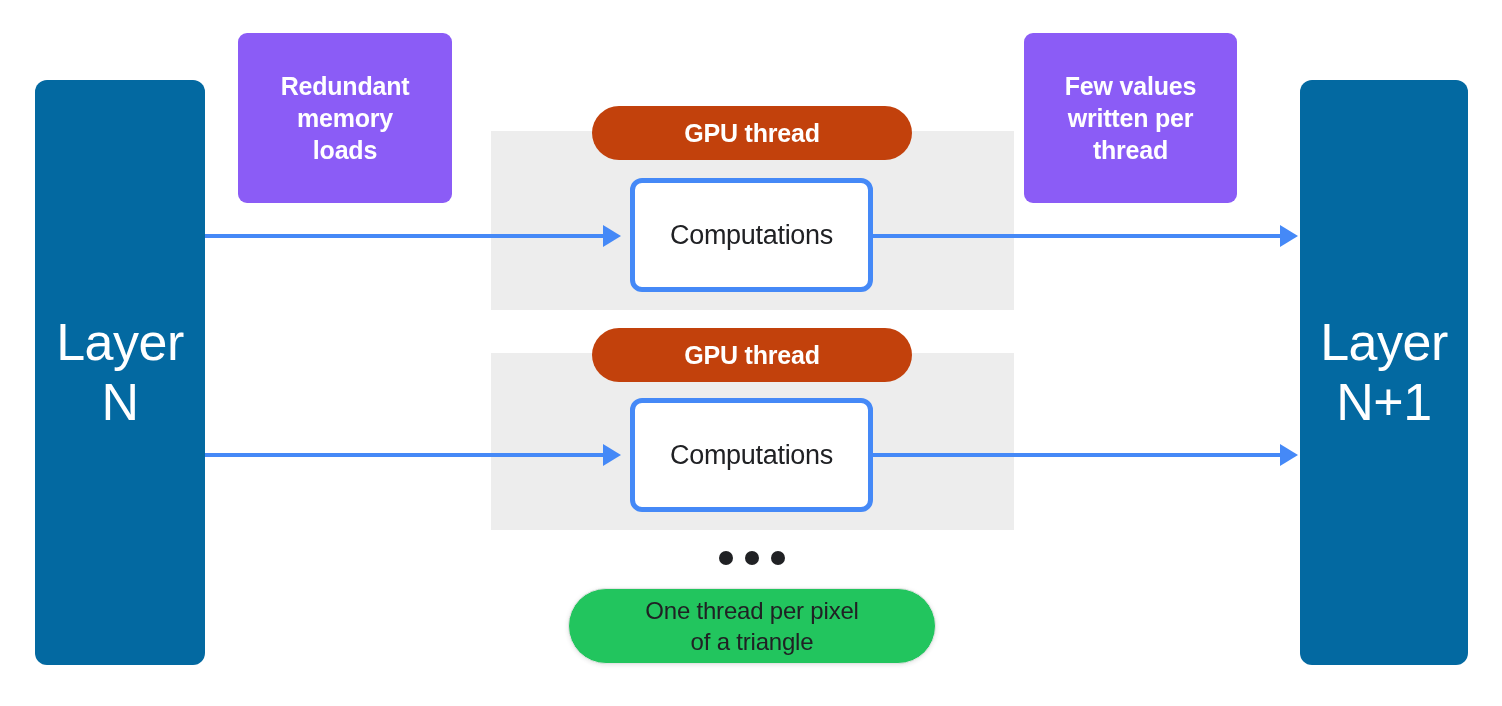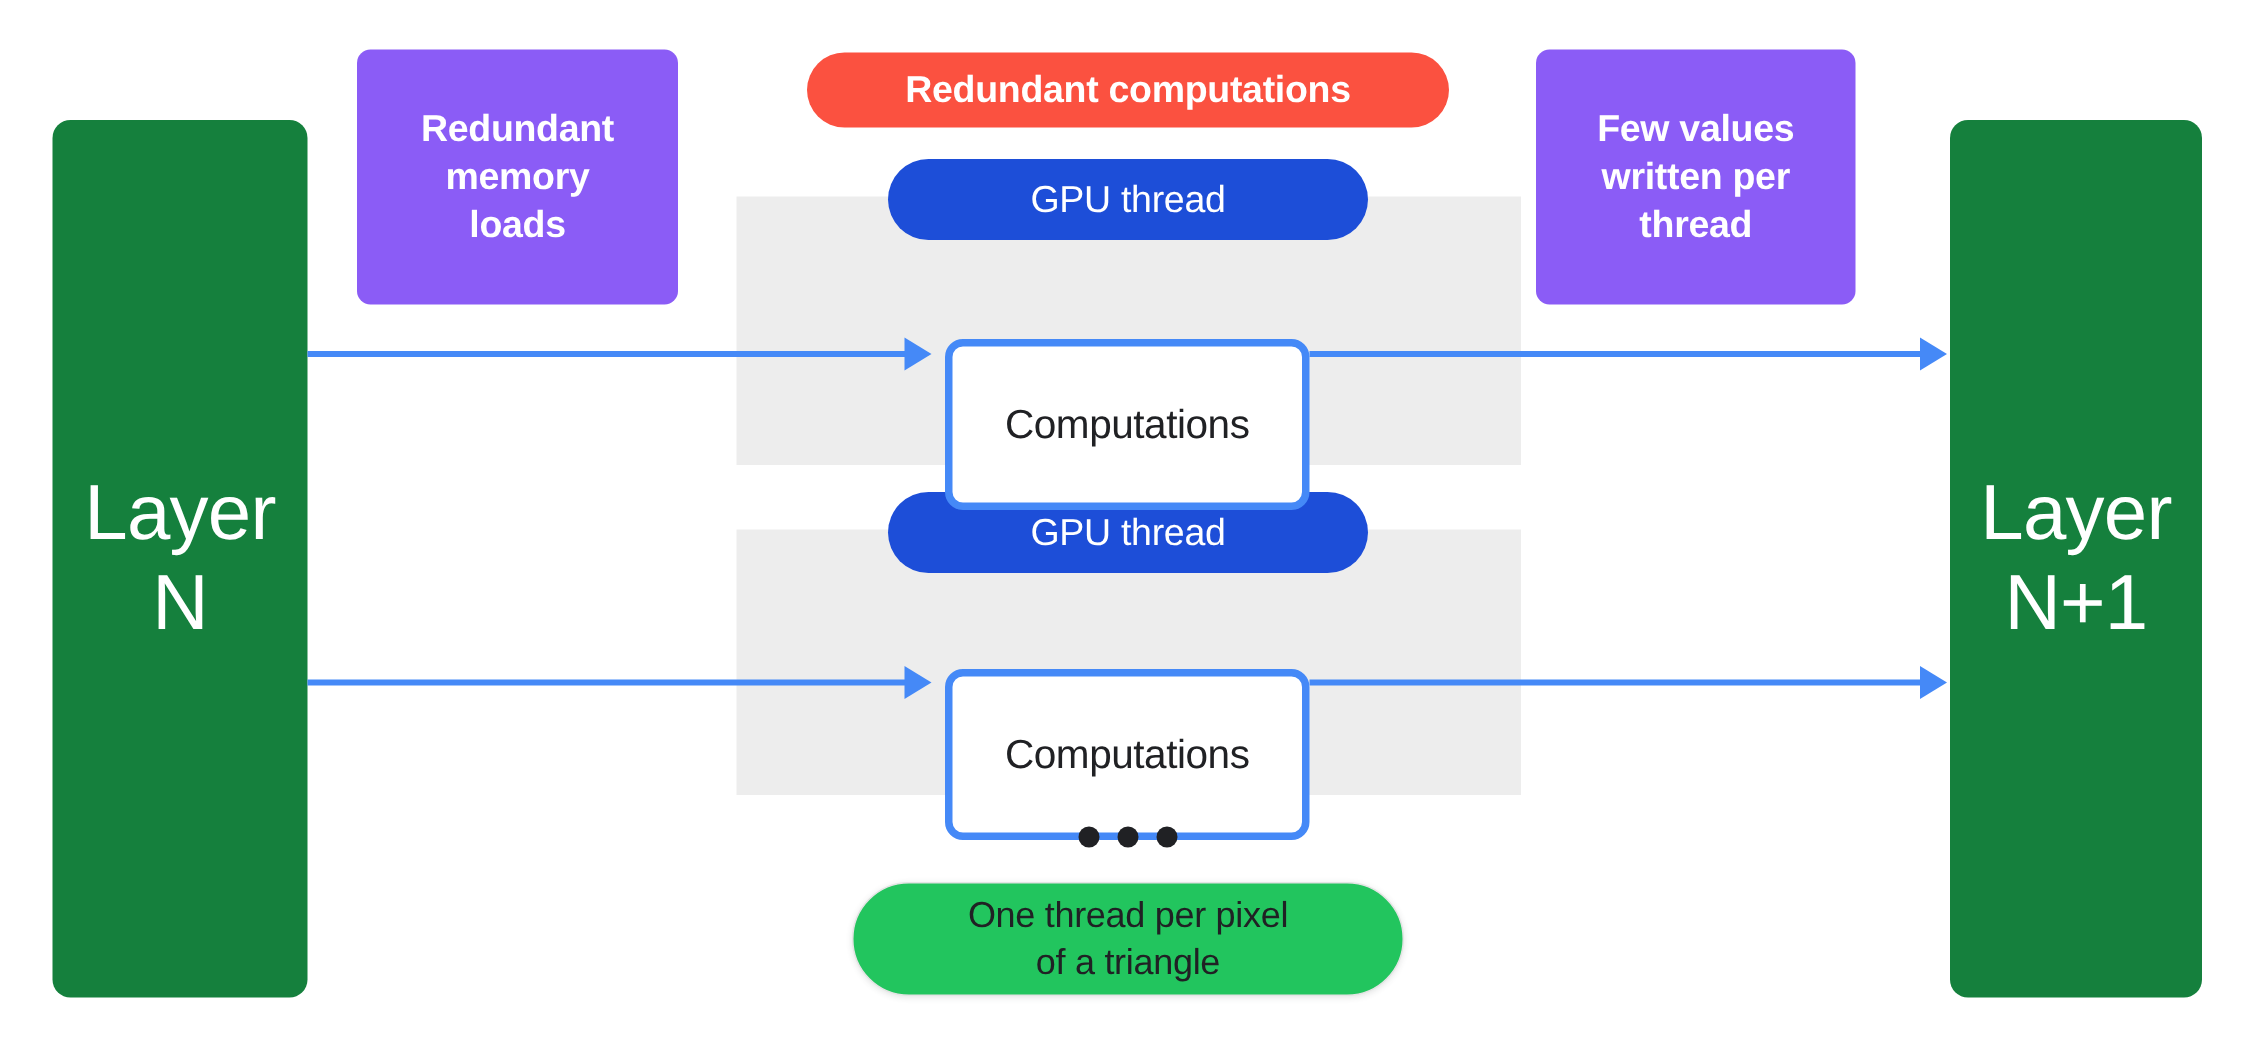--- a/index.html
+++ b/index.html
@@ -16,21 +16,21 @@
     position: relative;
     width: 1502px;
     height: 706px;
     background: #ffffff;
     overflow: hidden;
   }
 
   
   .layer-block {
     position: absolute;
-    background: #15803d;
+    background: #0369a1;
     border-radius: 12px;
     display: flex;
     align-items: center;
     justify-content: center;
     text-align: center;
     color: #ffffff;
     font-size: 52px;
     line-height: 1.14;
     font-weight: 400;
     letter-spacing: -0.5px;
@@ -105,25 +105,25 @@
     justify-content: center;
     letter-spacing: -0.2px;
   }
 
   
   .blue-pill {
     position: absolute;
     left: 592px;
     width: 320px;
     height: 54px;
-    background: #1d4ed8;
+    background: #c2410c;
     border-radius: 27px;
     color: #ffffff;
     font-size: 25px;
-    font-weight: normal;
+    font-weight: bold;
     display: flex;
     align-items: center;
     justify-content: center;
     letter-spacing: -0.2px;
   }
   #gpu-pill-1 { top: 106px; }
   #gpu-pill-2 { top: 328px; }
 
   
   .comp-box {
@@ -135,21 +135,20 @@
     background: #ffffff;
     border: 5px solid #4589f7;
     border-radius: 12px;
     display: flex;
     align-items: center;
     justify-content: center;
     color: #202124;
     font-size: 27px;
     font-weight: 400;
     letter-spacing: -0.3px;
-    margin-top: 48px;
   }
   #comp-box-1 { top: 178px; }
   #comp-box-2 { top: 398px; }
 
   
   .arrow-line {
     position: absolute;
     height: 4px;
     background: #4589f7;
   }
@@ -232,21 +231,20 @@
   <div class="arrow-head" id="arrow-out-1-head"></div>
 
   <div class="arrow-line" id="arrow-in-2-line"></div>
   <div class="arrow-head" id="arrow-in-2-head"></div>
   <div class="arrow-line" id="arrow-out-2-line"></div>
   <div class="arrow-head" id="arrow-out-2-head"></div>
 
   <div class="red-box" id="red-mem-loads">Redundant
 memory
 loads</div>
-  <div id="red-redundant-comp">Redundant computations</div>
   <div class="red-box" id="red-few-values">Few values
 written per
 thread</div>
 
   <div class="blue-pill" id="gpu-pill-1">GPU thread</div>
   <div class="blue-pill" id="gpu-pill-2">GPU thread</div>
 
   <div class="comp-box" id="comp-box-1">Computations</div>
   <div class="comp-box" id="comp-box-2">Computations</div>
 

